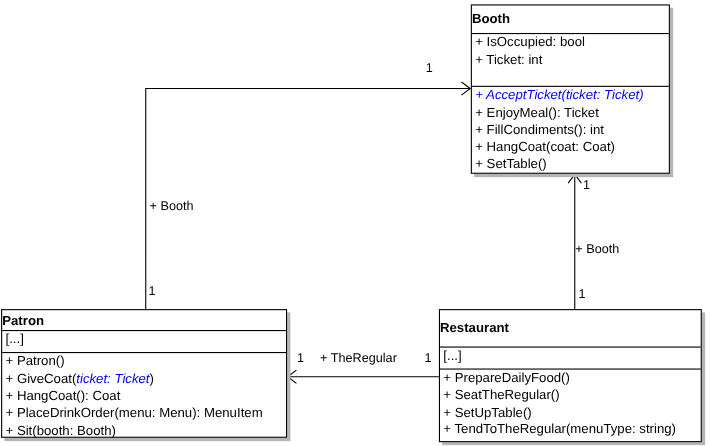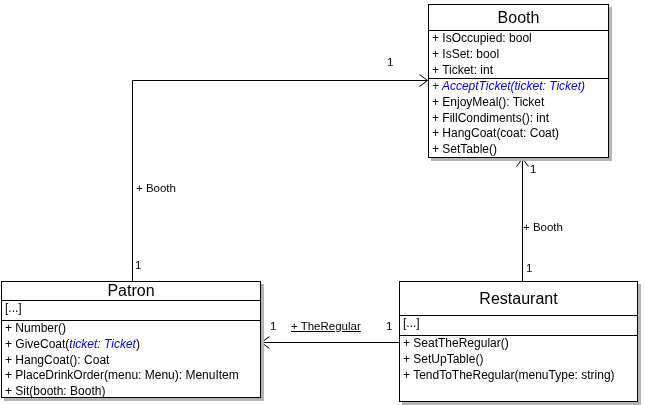--- a/index.html
+++ b/index.html
@@ -8,21 +8,21 @@
     font-family:"Liberation Sans", sans-serif;color:#000;
   }
   .uml-class{
     position:absolute;background:#ffffff;border:1px solid #000;
     box-shadow:3px 3px 0 #b4b4b4;box-sizing:border-box;
   }
   .booth{left:428px;top:4px;width:181px;height:154px;}
   .patron{left:1px;top:281px;width:260px;height:117px;}
   .restaurant{left:399px;top:281px;width:239px;height:121px;}
   .uml-title{
-    font-weight:normal;font-size:16px;text-align:center;
+    font-weight:bold;font-size:12px;
     border-bottom:1px solid #000;box-sizing:border-box;overflow:hidden;
   }
   .booth .uml-title{height:26px;line-height:25px;}
   .patron .uml-title{height:19px;line-height:18px;}
   .restaurant .uml-title{height:34px;line-height:33px;}
   .uml-section{box-sizing:border-box;overflow:hidden;}
   .uml-section.attrs{border-bottom:1px solid #000;}
   .booth .attrs{height:48px;}
   .patron .attrs{height:20px;}
   .restaurant .attrs{height:20px;}
@@ -52,63 +52,63 @@
 
       <path d="M399 342.5 L261.5 342.5"></path>
       <path d="M269.5 336.5 L261.5 342.5 L269.5 348.5"></path>
     </g>
   </svg>
 
   <div class="uml-class booth">
     <div class="uml-title">Booth</div>
     <div class="uml-section attrs">
         <div class="uml-row"><span class="seg-plain">+ IsOccupied: bool</span></div>
-        <div class="uml-row"><span class="seg-plain">+ IsSet: bool</span></div>
         <div class="uml-row"><span class="seg-plain">+ Ticket: int</span></div>
       </div>
     <div class="uml-section methods">
         <div class="uml-row"><span class="seg-blue-italic">+ AcceptTicket(ticket: Ticket)</span></div>
         <div class="uml-row"><span class="seg-plain">+ EnjoyMeal(): Ticket</span></div>
         <div class="uml-row"><span class="seg-plain">+ FillCondiments(): int</span></div>
         <div class="uml-row"><span class="seg-plain">+ HangCoat(coat: Coat)</span></div>
         <div class="uml-row"><span class="seg-plain">+ SetTable()</span></div>
       </div>
   </div>
 
   <div class="uml-class patron">
     <div class="uml-title">Patron</div>
     <div class="uml-section attrs">
         <div class="uml-row"><span class="seg-plain">[...]</span></div>
       </div>
     <div class="uml-section methods">
-        <div class="uml-row"><span class="seg-plain">+ Number()</span></div>
+        <div class="uml-row"><span class="seg-plain">+ Patron()</span></div>
         <div class="uml-row"><span class="seg-plain">+ GiveCoat(</span><span class="seg-blue-italic">ticket: Ticket</span><span class="seg-plain">)</span></div>
         <div class="uml-row"><span class="seg-plain">+ HangCoat(): Coat</span></div>
         <div class="uml-row"><span class="seg-plain">+ PlaceDrinkOrder(menu: Menu): MenuItem</span></div>
         <div class="uml-row"><span class="seg-plain">+ Sit(booth: Booth)</span></div>
       </div>
   </div>
 
   <div class="uml-class restaurant">
     <div class="uml-title">Restaurant</div>
     <div class="uml-section attrs">
         <div class="uml-row"><span class="seg-plain">[...]</span></div>
       </div>
     <div class="uml-section methods">
+        <div class="uml-row"><span class="seg-plain">+ PrepareDailyFood()</span></div>
         <div class="uml-row"><span class="seg-plain">+ SeatTheRegular()</span></div>
         <div class="uml-row"><span class="seg-plain">+ SetUpTable()</span></div>
         <div class="uml-row"><span class="seg-plain">+ TendToTheRegular(menuType: string)</span></div>
       </div>
   </div>
 
   <div class="conn-label" style="left:387px;top:56px;">1</div>
   <div class="conn-label" style="left:136px;top:182px;">+ Booth</div>
   <div class="conn-label" style="left:135px;top:259px;">1</div>
 
   <div class="conn-label" style="left:530px;top:163px;">1</div>
   <div class="conn-label" style="left:523px;top:221px;">+ Booth</div>
   <div class="conn-label" style="left:526px;top:262px;">1</div>
 
   <div class="conn-label" style="left:270px;top:320px;">1</div>
-  <div class="conn-label" style="left:291px;top:320px;text-decoration:underline;">+ TheRegular</div>
+  <div class="conn-label" style="left:291px;top:320px;">+ TheRegular</div>
   <div class="conn-label" style="left:386px;top:320px;">1</div>
 
 </div>
 
 </body></html>

